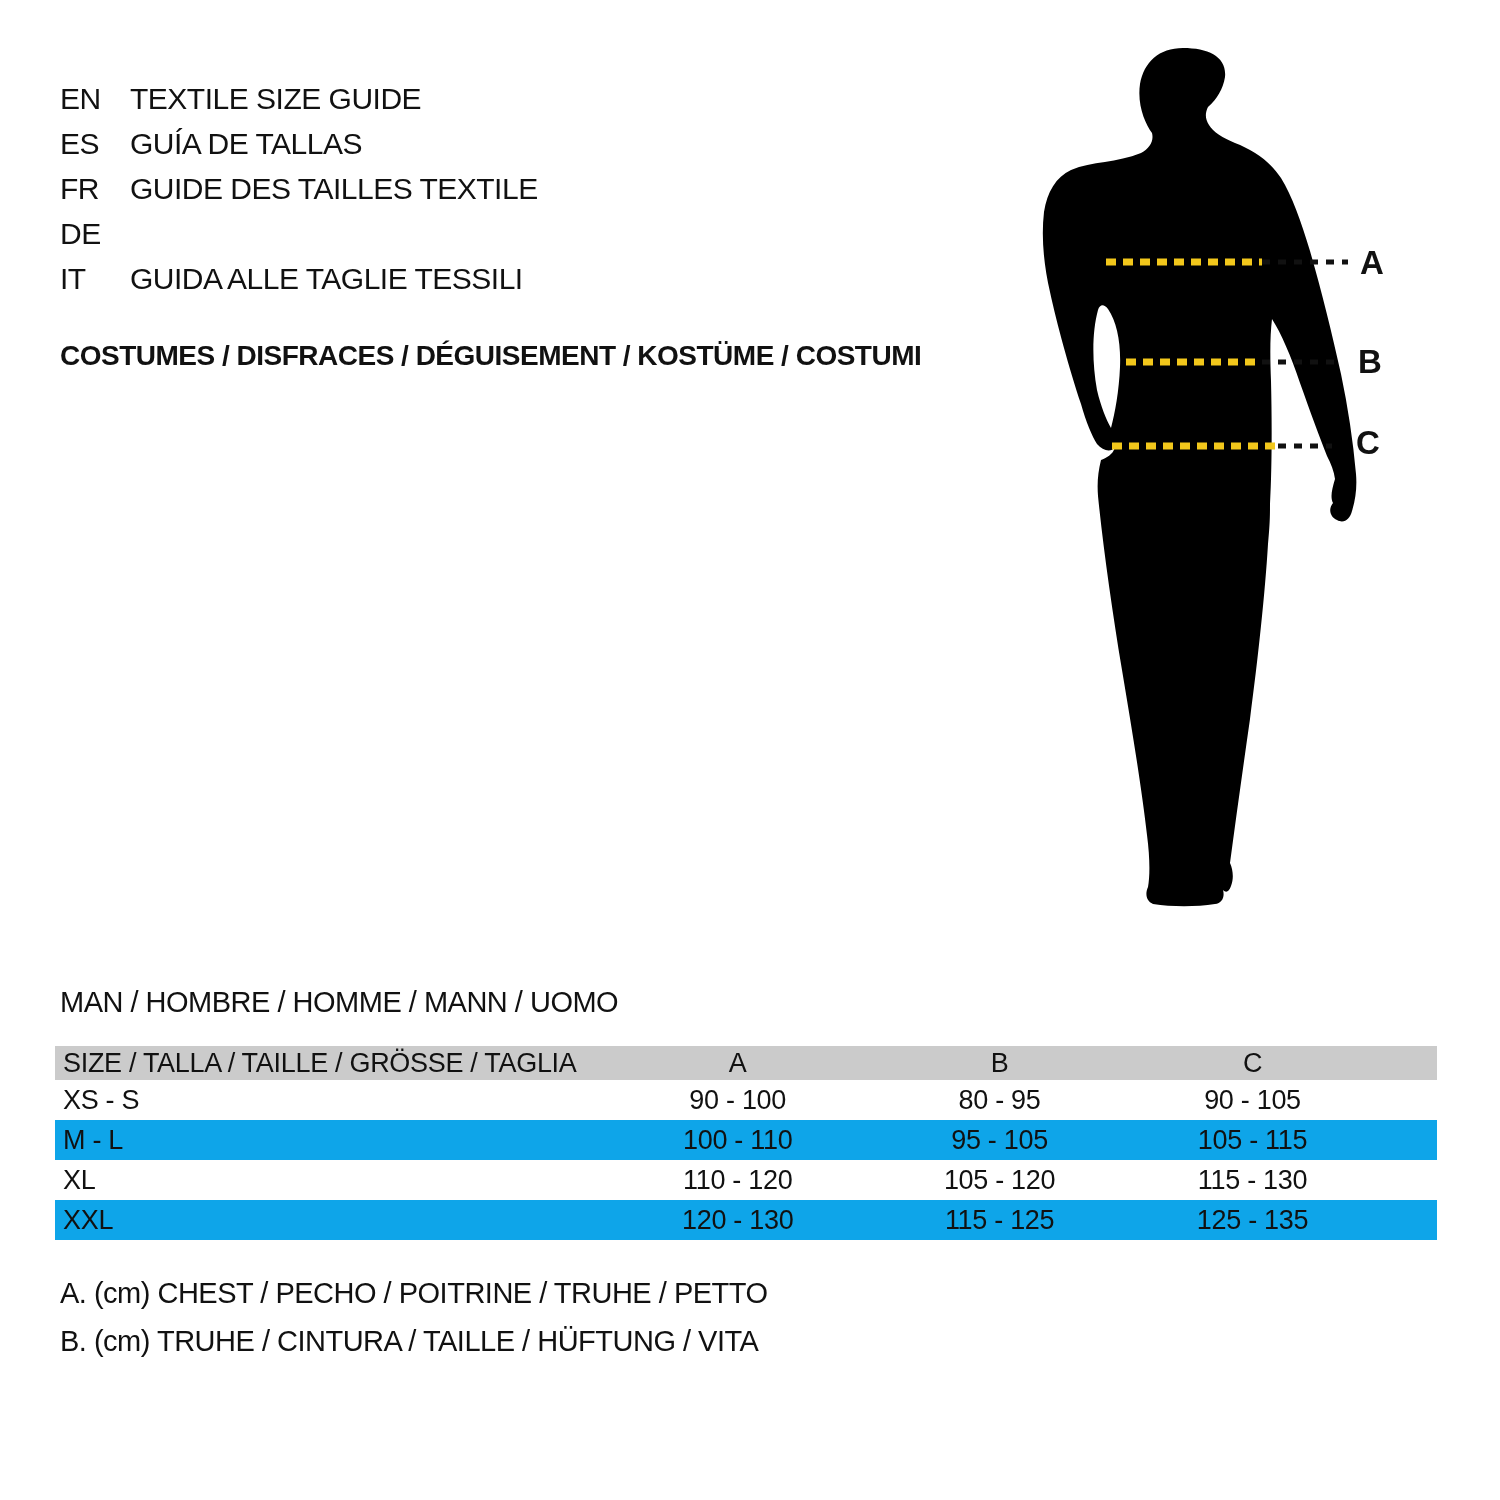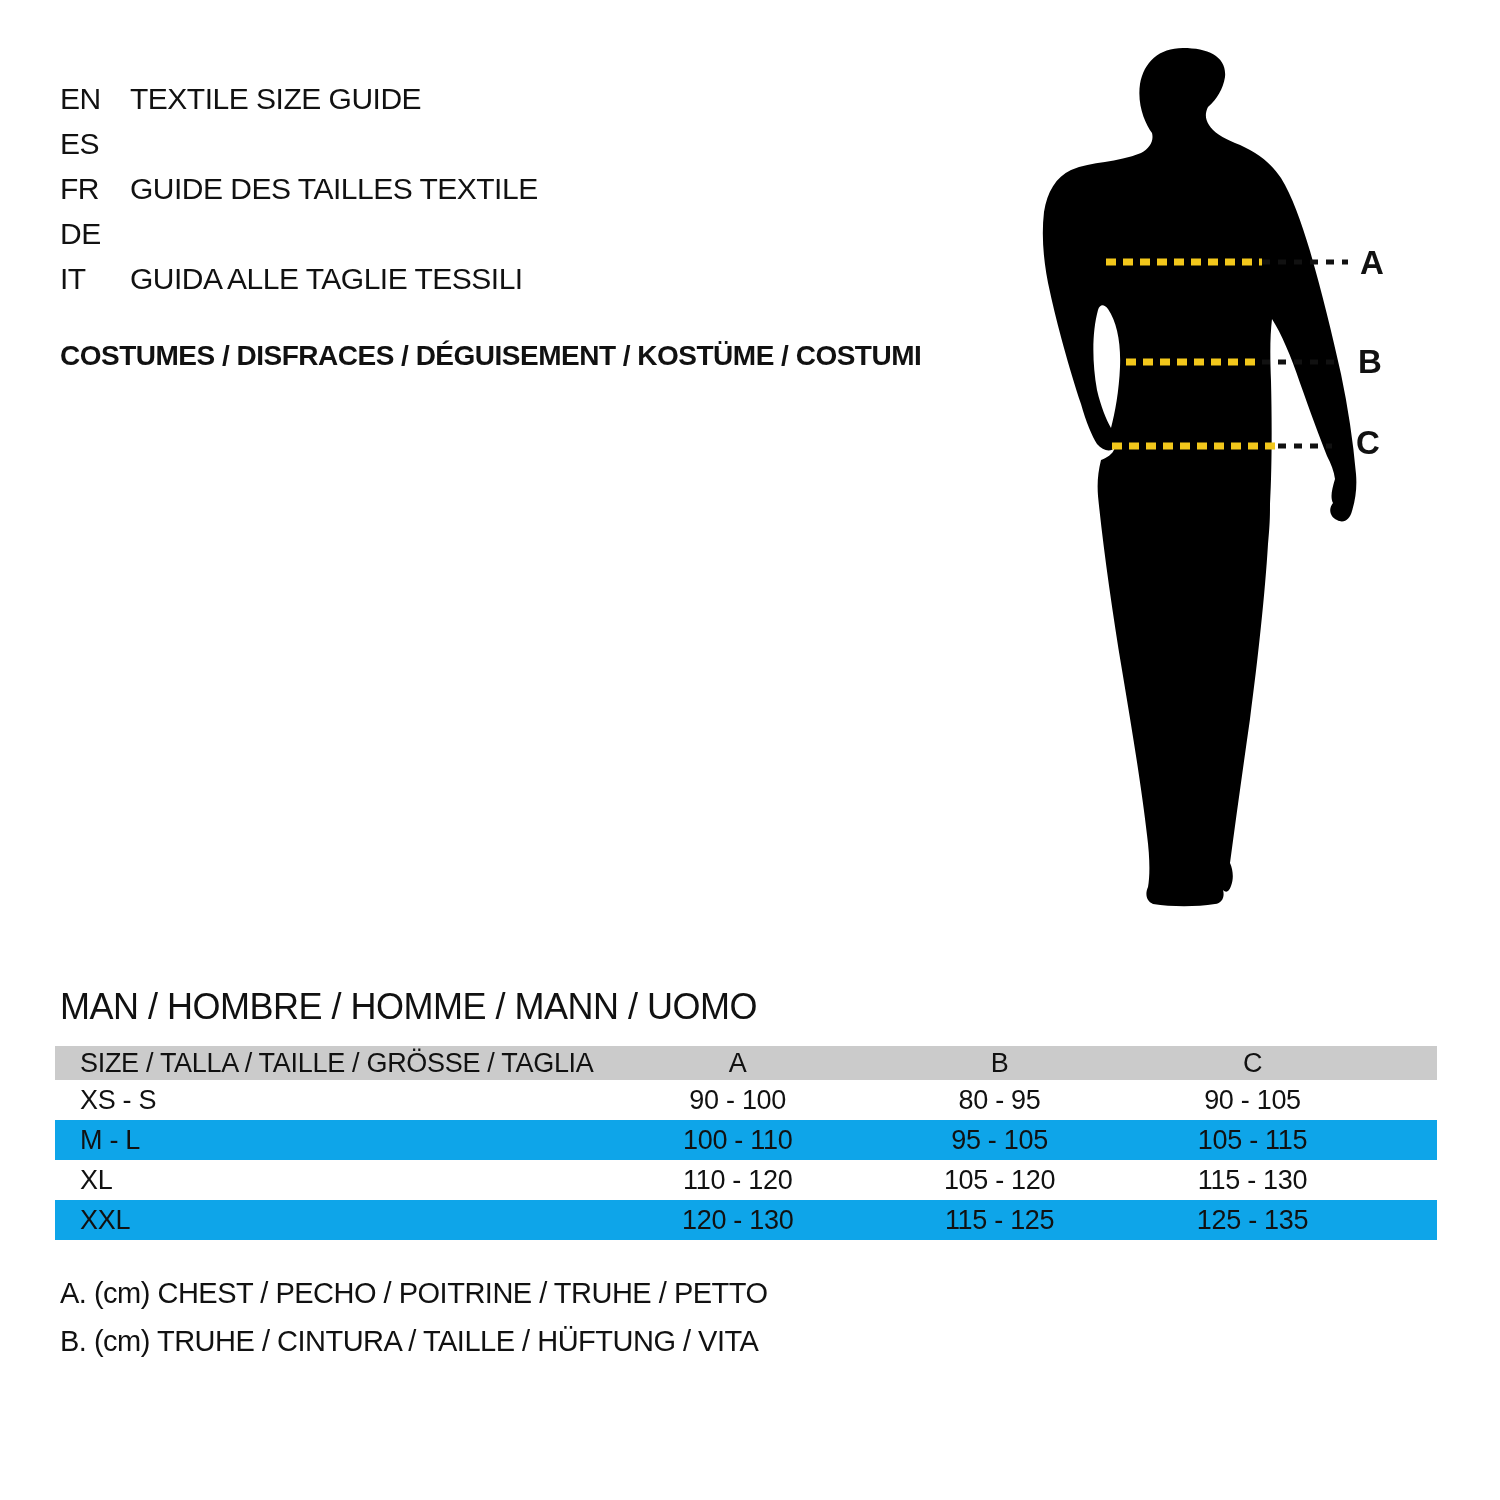--- a/index.html
+++ b/index.html
@@ -31,54 +31,55 @@
     position: absolute; width: 34px; text-align: center;
     font-size: 33px; font-weight: 700; transform: translateY(-50%);
   }
   .measure-label.a { left: 1355px; top: 263px; }
   .measure-label.b { left: 1353px; top: 362px; }
   .measure-label.c { left: 1351px; top: 443px; }
 
   
   .man-heading {
     position: absolute; left: 60px; top: 986px;
-    font-size: 36px; letter-spacing: -0.5px; white-space: nowrap;
+    font-size: 29px; letter-spacing: -0.5px; white-space: nowrap;
   }
 
   
   .size-table {
     position: absolute; left: 55px; top: 1046px; width: 1382px;
     border-collapse: collapse; table-layout: fixed;
     font-size: 27px; letter-spacing: -0.3px;
   }
   .size-table th, .size-table td {
     padding: 0; text-align: center; font-weight: 400;
     height: 40px; vertical-align: middle; white-space: nowrap;
   }
   .size-table thead th { height: 34px; background: #cbcbcb; }
   .size-table thead th.spacer { background: #cbcbcb; }
-  .size-table .left { text-align: left; padding-left: 25px; }
+  .size-table .left { text-align: left; padding-left: 8px; }
   .size-table tbody tr.striped { background: #0ea5e9; }
 
   
   .legend { position: absolute; left: 60px; top: 1269px; }
   .legend-line { line-height: 48px; font-size: 29px; letter-spacing: -0.5px; white-space: nowrap; }
 </style>
 </head>
 <body>
 
 <div class="page">
 
   <div class="lang-block">
     <div class="lang-row">
       <span class="lang-code">EN</span>
       <span class="lang-label">TEXTILE SIZE GUIDE</span>
     </div>
     <div class="lang-row">
       <span class="lang-code">ES</span>
+      <span class="lang-label">GUÍA DE TALLAS</span>
     </div>
     <div class="lang-row">
       <span class="lang-code">FR</span>
       <span class="lang-label">GUIDE DES TAILLES TEXTILE</span>
     </div>
     <div class="lang-row">
       <span class="lang-code">DE</span>
     </div>
     <div class="lang-row">
       <span class="lang-code">IT</span>

